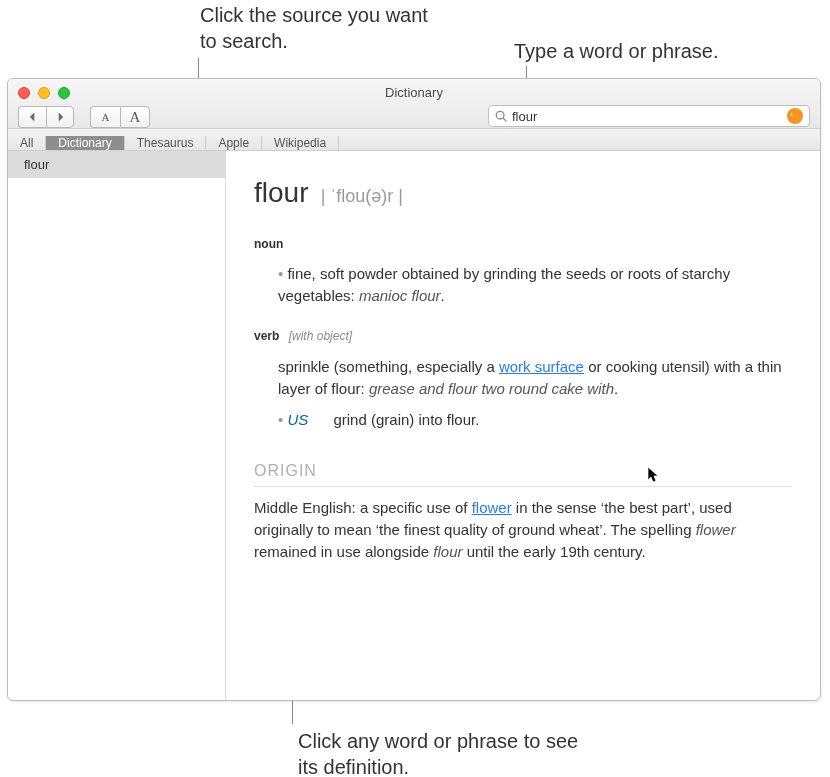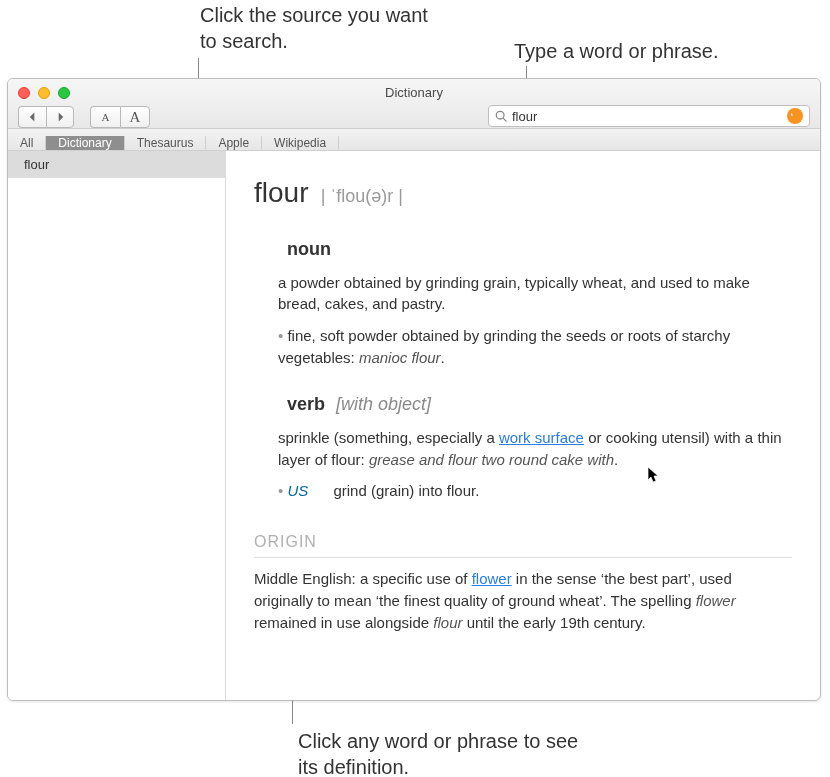--- a/index.html
+++ b/index.html
@@ -52,21 +52,21 @@
 .tab.active { background: #8e8e8e; color: #fff; }
 
 .body { display: flex; height: calc(100% - 72px); }
 .sidebar { width: 218px; background: #fff; border-right: 1px solid #d9d9d9; }
 .sidebar-item { padding: 6px 16px; font-size: 13px; color: #333; }
 .sidebar-item.selected { background: #dcdcdc; }
 
 .content { flex: 1; padding: 22px 28px; overflow: auto; font-size: 15px; line-height: 1.45; color: #333; }
 .headword { font-size: 28px; font-weight: 400; display: inline; }
 .pron { font-size: 18px; color: #9a9a9a; margin-left: 8px; }
-.pos { font-size: 18px; font-weight: 600; margin-top: 22px; color: #333; margin-left: 33px; }
+.pos { font-size: 12px; font-weight: 600; margin-top: 22px; color: #333; }
 .pos .gram { font-weight: 400; font-style: italic; color: #8a8a8a; margin-left: 6px; }
 .def-block { margin: 10px 0 0 24px; }
 .sub { margin: 10px 0 0 24px; color: #333; }
 .sub::before { content: "• "; color: #999; }
 .italic { font-style: italic; color: #555; }
 .region { font-style: italic; color: #0369a1; margin-right: 21px; }
 .link { color: #2a7de1; text-decoration: underline; cursor: pointer; }
 .origin-label { margin-top: 28px; font-size: 16px; letter-spacing: 1px; color: #b0b0b0; border-bottom: 1px solid #e0e0e0; padding-bottom: 4px; }
 .origin-text { margin-top: 10px; }
 
@@ -139,21 +139,20 @@
   <div class="body">
     <div class="sidebar">
       <div class="sidebar-item selected">flour</div>
     </div>
 
     <div class="content">
       <span class="headword">flour</span>
       <span class="pron">| ˈflou(ə)r |</span>
 
       <div class="pos">noun</div>
-      <div class="def-block">a powder obtained by grinding grain, typically wheat, and used to make bread, cakes, and pastry.</div>
       <div class="sub">
         <span>fine, soft powder obtained by grinding the seeds or roots of starchy vegetables: </span><span class="italic">manioc flour</span><span>.</span>
       </div>
 
       <div class="pos">
         <span>verb</span>
         <span class="gram">[with object]</span>
       </div>
       <div class="def-block">
         <span>sprinkle (something, especially a </span><span class="link">work surface</span><span> or cooking utensil) with a thin layer of flour: </span><span class="italic">grease and flour two round cake with</span><span>.</span>

